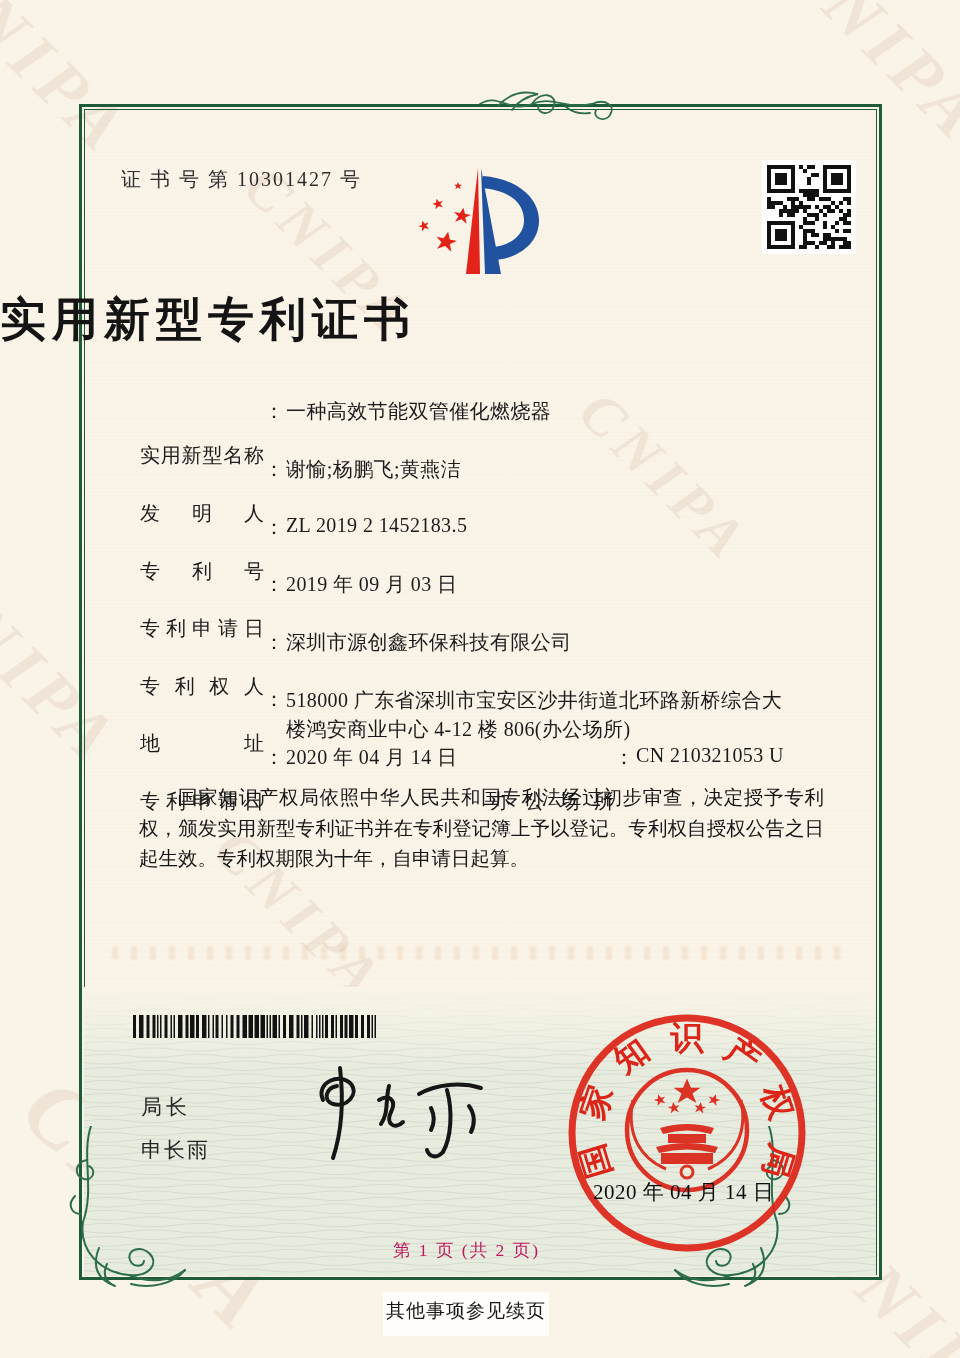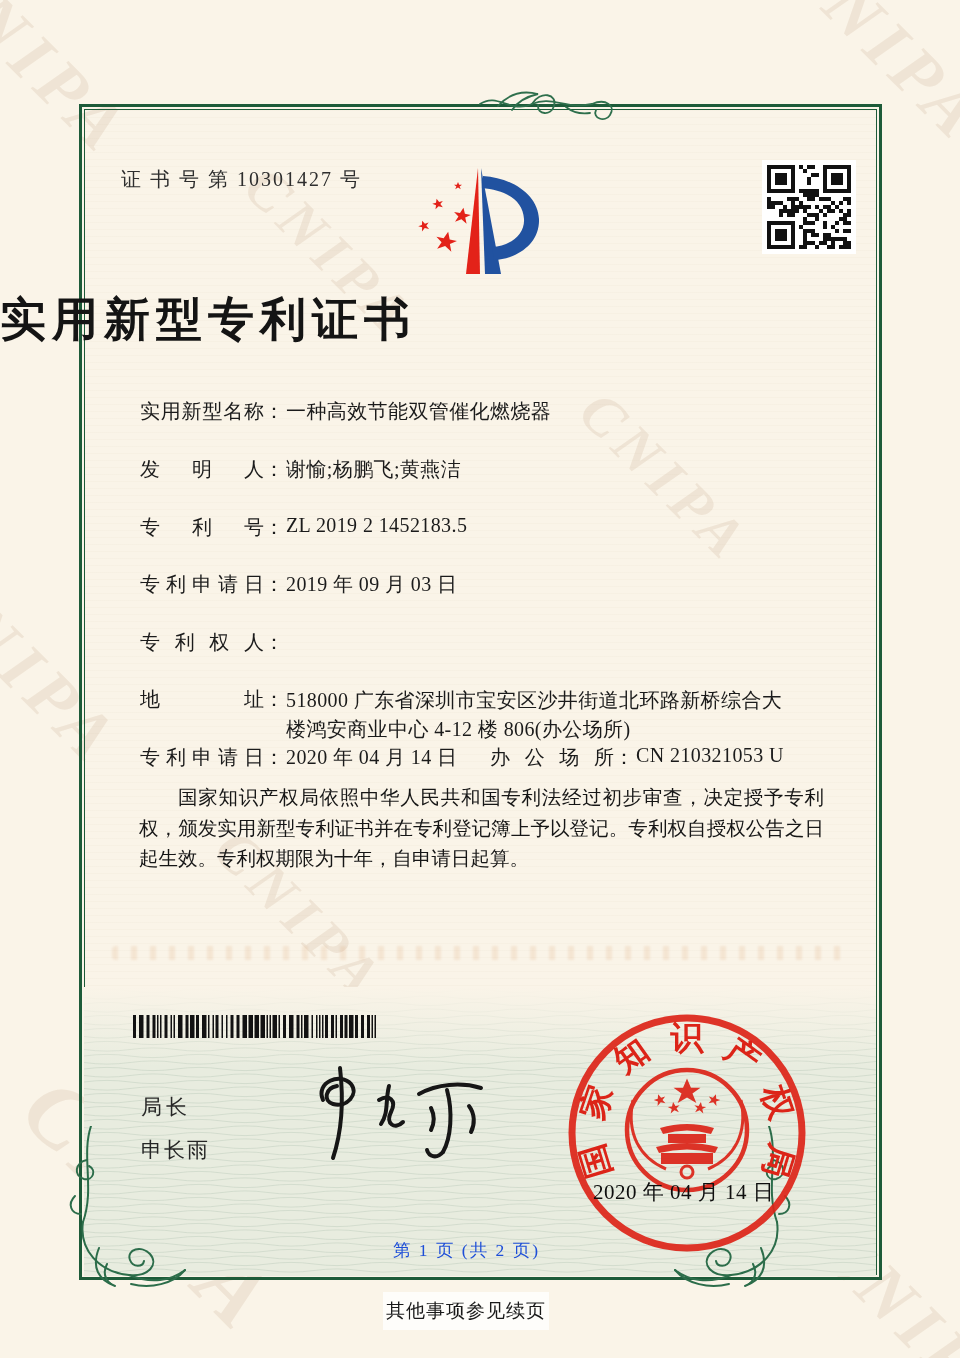--- a/index.html
+++ b/index.html
@@ -30,43 +30,43 @@
   }
   .deco{position:absolute;z-index:3;}
   
   .content-layer{position:absolute;inset:0;z-index:4;border-radius:21px;}
   .cert-number{position:absolute;left:121px;top:166px;font-size:20px;letter-spacing:2px;color:#2e2e2e;}
   .title{
     position:absolute;left:0;right:0;top:289px;text-align:left;
     font-size:46px;font-weight:bold;letter-spacing:6px;color:#141414;
   }
   .row{position:absolute;left:140px;display:flex;font-size:20px;color:#1b1b1b;align-items:flex-start;}
-  .row .lab{width:124px;text-align:justify;text-align-last:justify;flex:0 0 124px;}
+  .row .lab{width:124px;text-align:justify;text-align-last:justify;flex:0 0 124px;margin-top:44px;}
   .row .colon{width:22px;flex:0 0 22px;}
   .row .val{letter-spacing:.4px;}
   .row .val2{width:568px;line-height:29px;}
   .grp2{display:flex;margin-left:24px;}
   .body-text{
     position:absolute;left:139px;width:685px;top:783px;
     font-size:19.5px;line-height:30.6px;text-align:justify;color:#161616;
   }
   .body-text p{margin:0;text-indent:2em;}
   .speckles{
     position:absolute;left:112px;top:946px;width:740px;height:14px;
     background:repeating-linear-gradient(90deg,rgba(205,125,60,.12) 0 6px,transparent 6px 19px);
     filter:blur(1px);border-radius:4px;z-index:3;
   }
   .director-title{position:absolute;left:141px;top:1093px;font-family:"Liberation Sans",sans-serif;font-size:21px;color:#262626;letter-spacing:4px;}
   .director-name{position:absolute;left:141px;top:1136px;font-family:"Liberation Sans",sans-serif;font-size:21px;color:#262626;letter-spacing:2px;text-align:right;}
   .seal-wrap{position:absolute;left:560px;top:1006px;width:254px;height:254px;}
   .seal-char{font-size:33px;font-weight:bold;fill:#dc2418;text-anchor:middle;dominant-baseline:middle;font-family:"Liberation Serif",serif;}
   .seal-date{position:absolute;left:593px;top:1178px;font-size:21px;color:#0e0e0e;letter-spacing:.5px;z-index:6;}
-  .page-number{position:absolute;left:79px;width:775px;top:1238px;text-align:center;font-size:17.5px;color:#1d4ed8;letter-spacing:2px;}
+  .page-number{position:absolute;left:79px;width:775px;top:1238px;text-align:center;font-size:17.5px;color:#be185d;letter-spacing:2px;}
   .cont-note{
-    position:absolute;left:383px;top:1292px;width:166px;height:38px;line-height:38px;
+    position:absolute;left:383px;top:1292px;width:166px;height:44px;line-height:38px;
     background:#fefdfa;text-align:center;font-size:19px;color:#1a1a1a;letter-spacing:1px;z-index:5;
   }
   .wave{fill:none;stroke:#c7d4c4;stroke-width:1;opacity:.65;}
   svg{display:block;}
 </style>
 </head>
 <body>
 
 <div class="page">
 
@@ -338,20 +338,21 @@
       <span class="val">ZL 2019 2 1452183.5</span>
     </div>
     <div class="row" style="top:571px">
       <span class="lab">专利申请日</span>
         <span class="colon">：</span>
       <span class="val">2019 年 09 月 03 日</span>
     </div>
     <div class="row" style="top:629px">
       <span class="lab">专利权人</span>
         <span class="colon">：</span>
+      <span class="val">深圳市源创鑫环保科技有限公司</span>
     </div>
     <div class="row" style="top:686px">
       <span class="lab">地址</span>
         <span class="colon">：</span>
       <span class="val val2"><span>518000 广东省深圳市宝安区沙井街道北环路新桥综合大</span><br><span>楼鸿安商业中心 4-12 楼 806(办公场所)</span></span>
     </div>
     <div class="row" style="top:744px">
       <span class="lab">专利申请日</span>
         <span class="colon">：</span>
       <span class="val" style="width:180px">2020 年 04 月 14 日</span>

